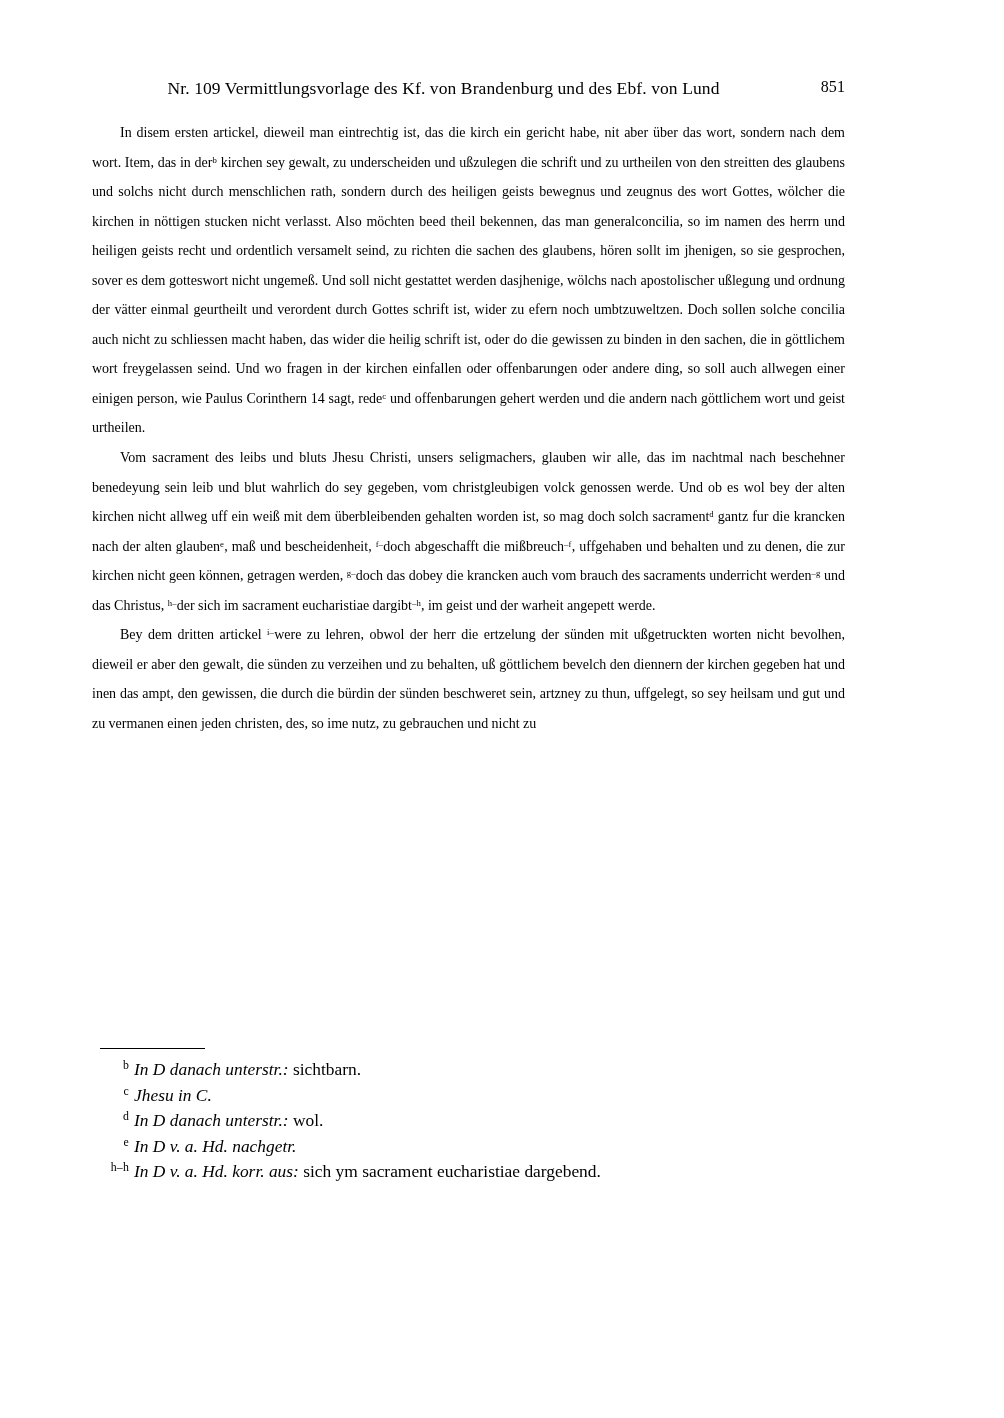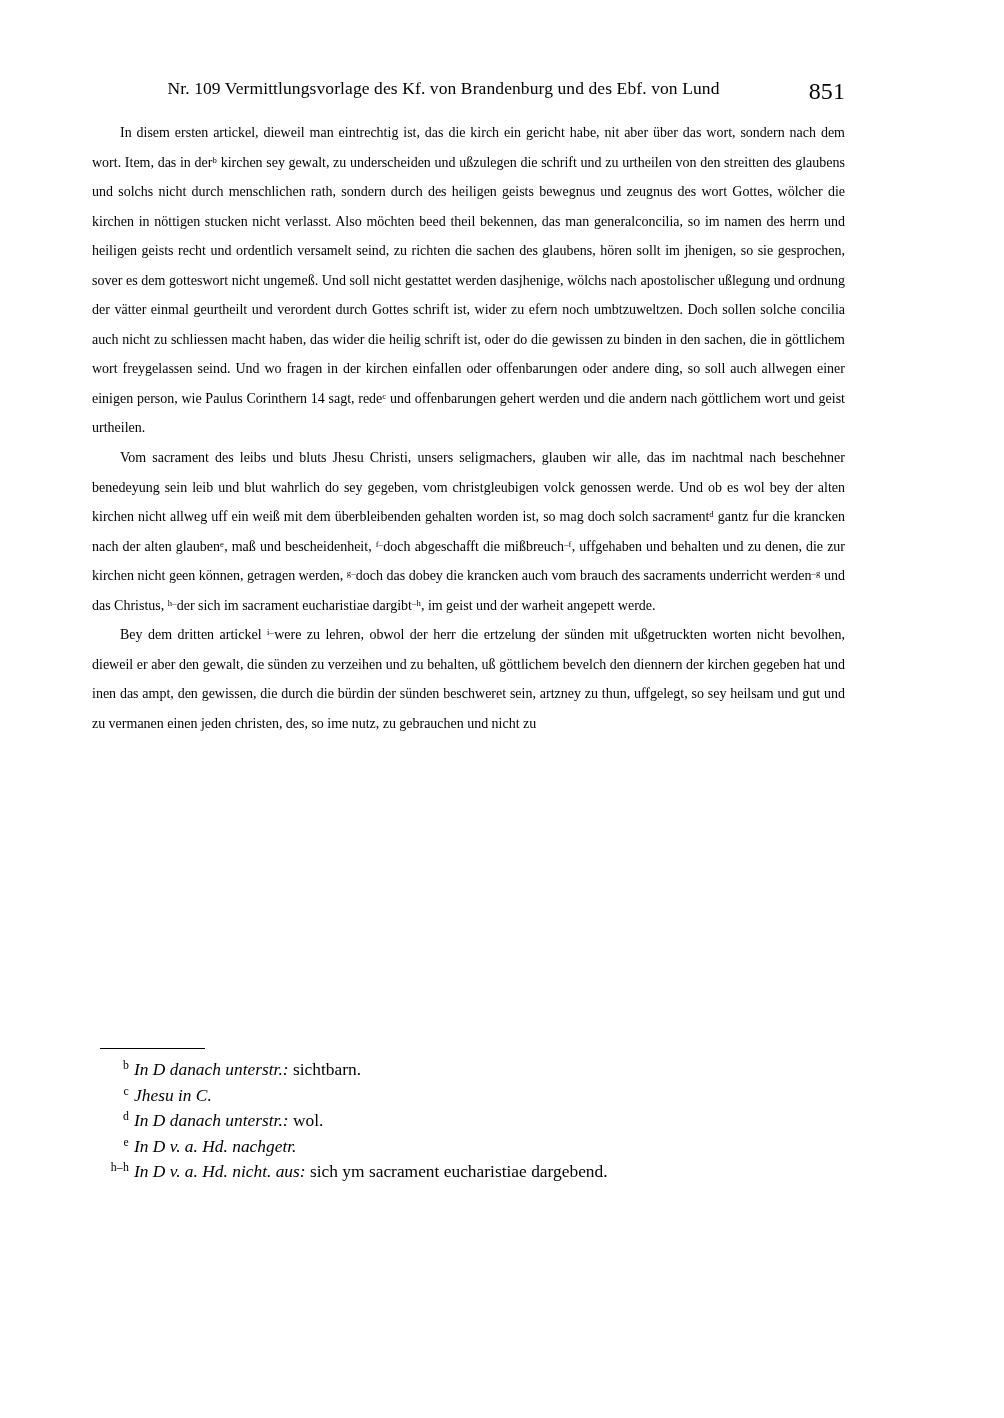--- a/index.html
+++ b/index.html
@@ -37,21 +37,21 @@
     letter-spacing: 0.1px;
   }
   .runhead-title {
     flex: 1 1 auto;
     text-align: center;
     padding-right: 6px;
     white-space: nowrap;
   }
   .runhead-folio {
     flex: 0 0 auto;
-    font-size: 24px;
+    font-size: 16px;
     text-align: right;
     min-width: 44px;
   }
 
   
   .textblock {
     position: absolute;
     left: 92px;
     top: 118px;
     width: 753px;
@@ -128,16 +128,16 @@
       <p><span>Bey dem dritten artickel </span><sup class="note">i–</sup><span>were zu lehren, obwol der herr die ertzelung der sünden mit ußgetruckten worten nicht bevolhen, dieweil er aber den gewalt, die sünden zu verzeihen und zu behalten, uß göttlichem bevelch den diennern der kirchen gegeben hat und inen das ampt, den gewissen, die durch die bürdin der sünden beschweret sein, artzney zu thun, uffgelegt, so sey heilsam und gut und zu vermanen einen jeden christen, des, so ime nutz, zu gebrauchen und nicht zu</span></p>
     </div>
 
   <div class="footrule"></div>
 
   <div class="footnotes" id="footnote-block">
       <p class="fn"><span class="fn-mark">b</span><span class="it">In D danach unterstr.:</span><span class="ro"> sichtbarn.</span></p>
       <p class="fn"><span class="fn-mark">c</span><span class="it">Jhesu in C.</span></p>
       <p class="fn"><span class="fn-mark">d</span><span class="it">In D danach unterstr.:</span><span class="ro"> wol.</span></p>
       <p class="fn"><span class="fn-mark">e</span><span class="it">In D v. a. Hd. nachgetr.</span></p>
-      <p class="fn"><span class="fn-mark">h–h</span><span class="it">In D v. a. Hd. nicht. aus:</span><span class="ro"> sich ym sacrament eucharistiae dargebend.</span></p>
+      <p class="fn"><span class="fn-mark">h–h</span><span class="it">In D v. a. Hd. korr. aus:</span><span class="ro"> sich ym sacrament eucharistiae dargebend.</span></p>
     </div>
 
 </div>
 
 </body></html>

